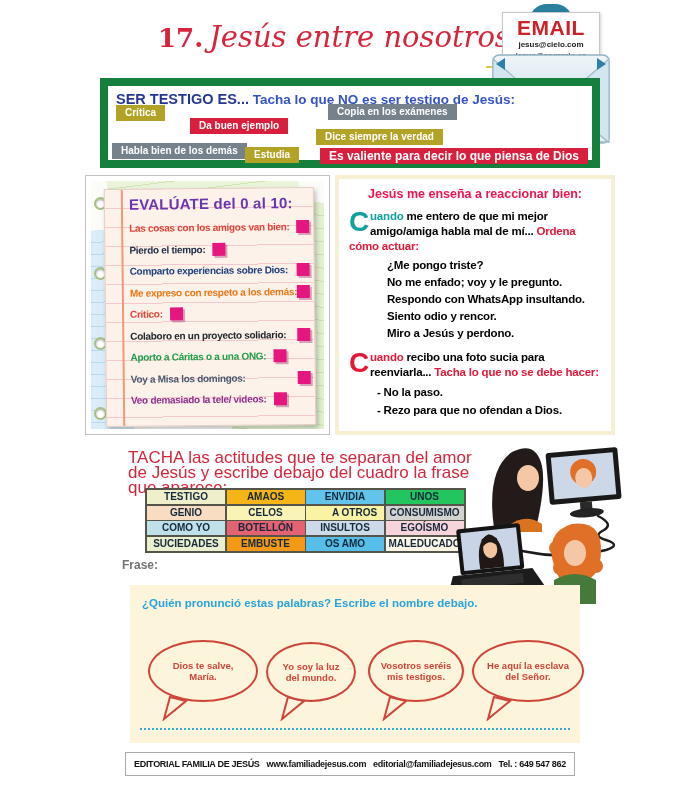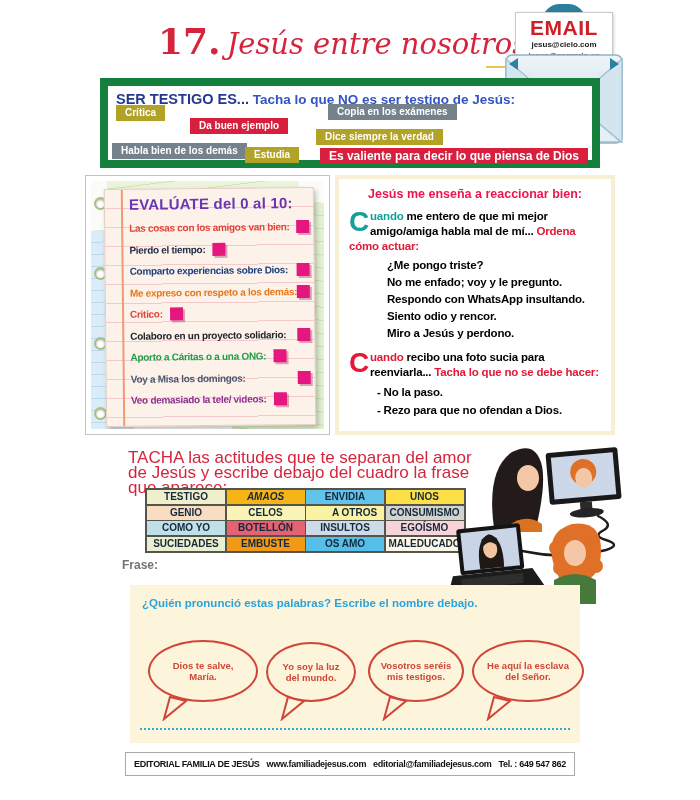--- a/index.html
+++ b/index.html
@@ -1,25 +1,25 @@
 <!DOCTYPE html>
 <html><head>
 <meta charset="utf-8">
 <style>
   html,body{margin:0;padding:0;background:#fff;}
   .page{position:relative;width:700px;height:800px;background:#ffffff;overflow:hidden;
         font-family:"Liberation Sans",sans-serif;}
 
   
   .title-row{position:absolute;left:158px;top:20px;display:flex;align-items:baseline;gap:6px;}
-  .t-num{font-family:"DejaVu Serif",serif;font-size:36px;font-weight:bold;}
+  .t-num{font-family:"DejaVu Serif",serif;font-size:26px;font-weight:bold;}
   .t-text{font-family:"DejaVu Serif",serif;font-style:italic;font-size:29px;}
 
   
-  .env-wrap{position:absolute;left:505px;top:4px;width:118px;height:140px;}
+  .env-wrap{position:absolute;left:492px;top:4px;width:118px;height:140px;}
   .env-dome{position:absolute;left:37px;top:0;width:44px;height:18px;border-radius:22px 22px 0 0;
             background:#2a7f9f;box-shadow:inset 0 -4px 0 #bcd6e2;}
   .env-sheet{position:absolute;left:10px;top:8px;width:96px;height:80px;background:#fff;
              border:1px solid #c9c9c9;box-shadow:1px 1px 3px rgba(0,0,0,.18);text-align:center;}
   .env-email{font-size:21px;font-weight:bold;letter-spacing:.5px;margin-top:4px;line-height:22px;}
   .env-addr{font-size:8px;font-weight:bold;color:#1a1a1a;line-height:11px;}
   .env-body{position:absolute;left:0;top:50px;}
   .env-arrow{position:absolute;width:0;height:0;border-top:6px solid transparent;border-bottom:6px solid transparent;}
   .env-arrow.left{left:4px;top:54px;border-right:9px solid #2e7fa6;}
   .env-arrow.right{right:4px;top:54px;border-left:9px solid #2e7fa6;}
@@ -223,23 +223,23 @@
     <div class="opts2">
       <div>- No la paso.</div>
       <div>- Rezo para que no ofendan a Dios.</div>
     </div>
   </div>
 
   <div class="tacha-instr" style="color: rgb(213, 37, 61);">TACHA las actitudes que te separan del amor de Jesús y escribe debajo del cuadro la frase que aparece:</div>
 
   <div class="word-grid">
     <div class="cell" style="background-color: rgb(239, 240, 203);">TESTIGO</div>
-    <div class="cell" style="background-color: rgb(246, 181, 23); font-style: italic;">AMAOS</div>
+    <div class="cell" style="background-color: rgb(246, 181, 23);">AMAOS</div>
     <div class="cell" style="background-color: rgb(98, 196, 234);">ENVIDIA</div>
-    <div class="cell" style="background-color: #fde047;">UNOS</div>
+    <div class="cell" style="background-color: #22c55e;">UNOS</div>
     <div class="cell" style="background-color: rgb(248, 221, 195);">GENIO</div>
     <div class="cell" style="background-color: rgb(249, 243, 181);">CELOS</div>
     <div class="cell" style="background-color: rgb(250, 243, 163); padding-left: 19px;">A OTROS</div>
     <div class="cell" style="background-color: rgb(210, 211, 207);">CONSUMISMO</div>
     <div class="cell" style="background-color: rgb(191, 223, 233);">COMO YO</div>
     <div class="cell" style="background-color: rgb(228, 98, 114);">BOTELLÓN</div>
     <div class="cell" style="background-color: rgb(204, 219, 231);">INSULTOS</div>
     <div class="cell" style="background-color: rgb(247, 211, 218);">EGOÍSMO</div>
     <div class="cell" style="background-color: rgb(233, 239, 207);">SUCIEDADES</div>
     <div class="cell" style="background-color: rgb(242, 154, 22);">EMBUSTE</div>

